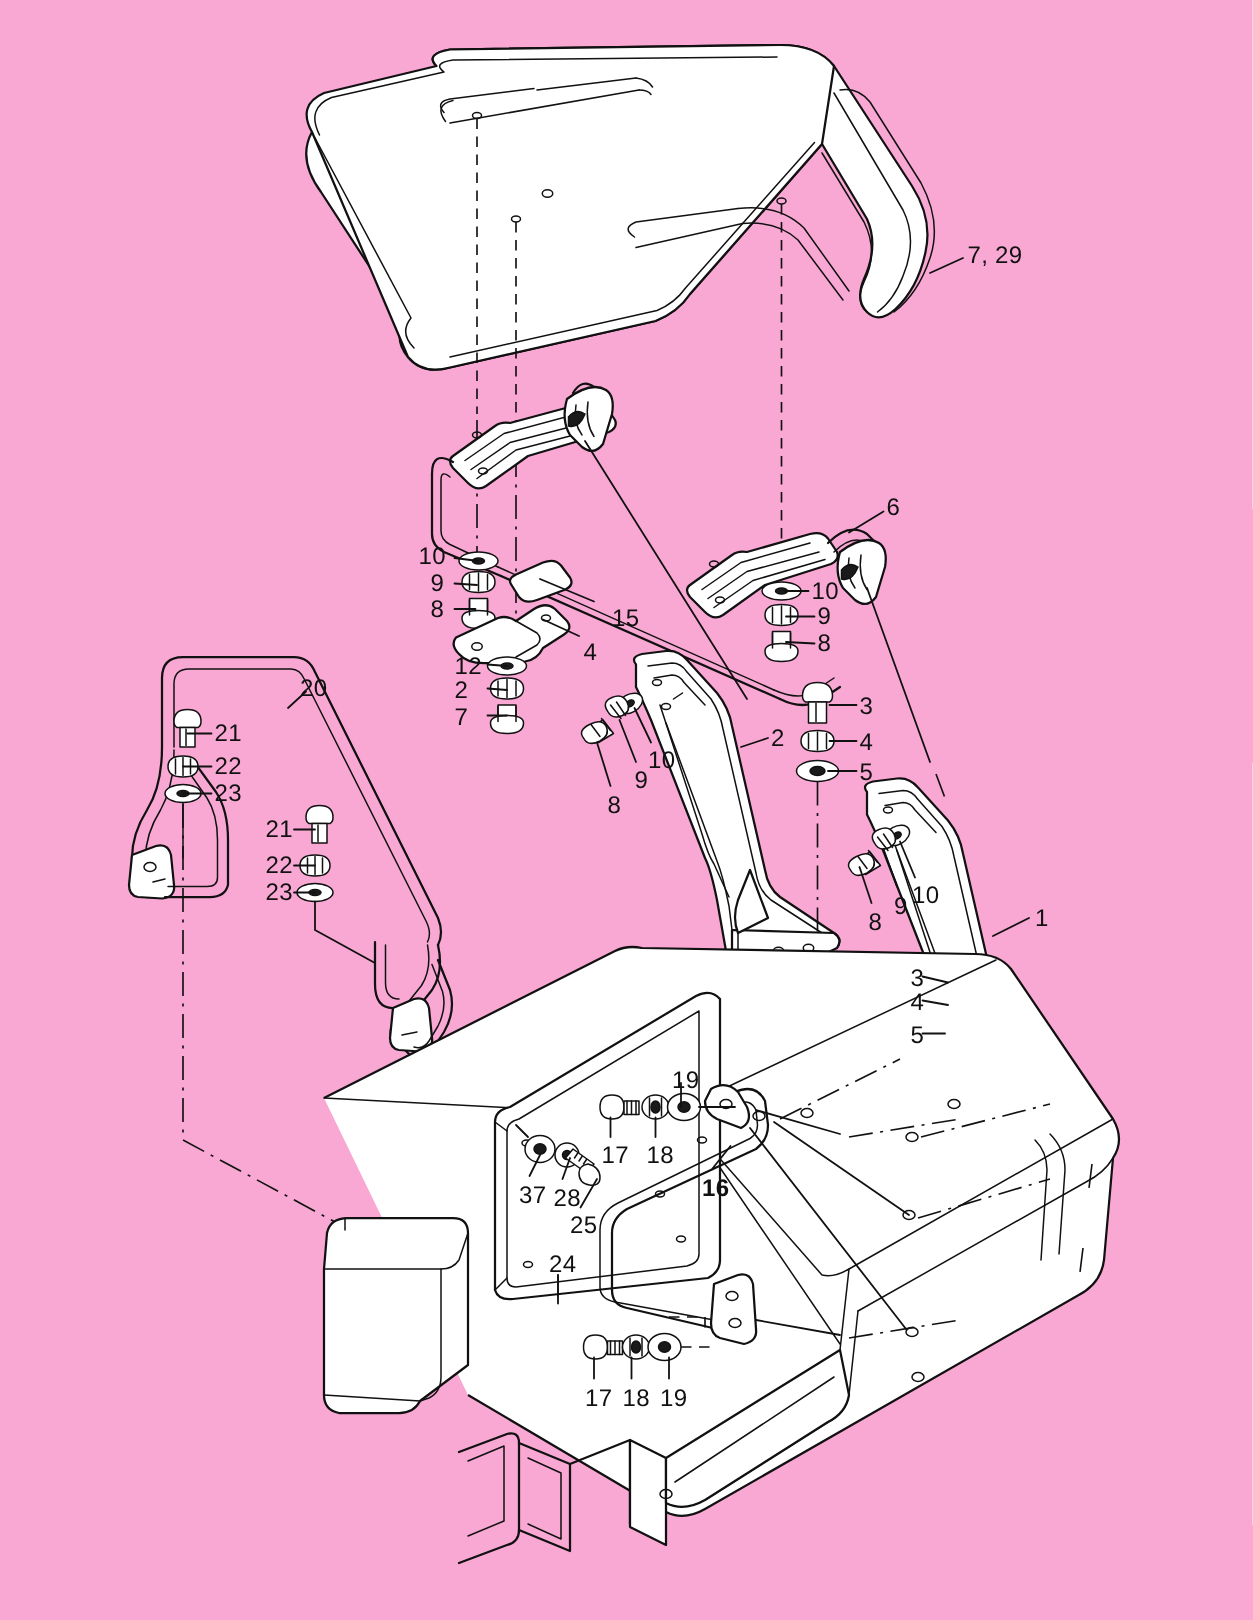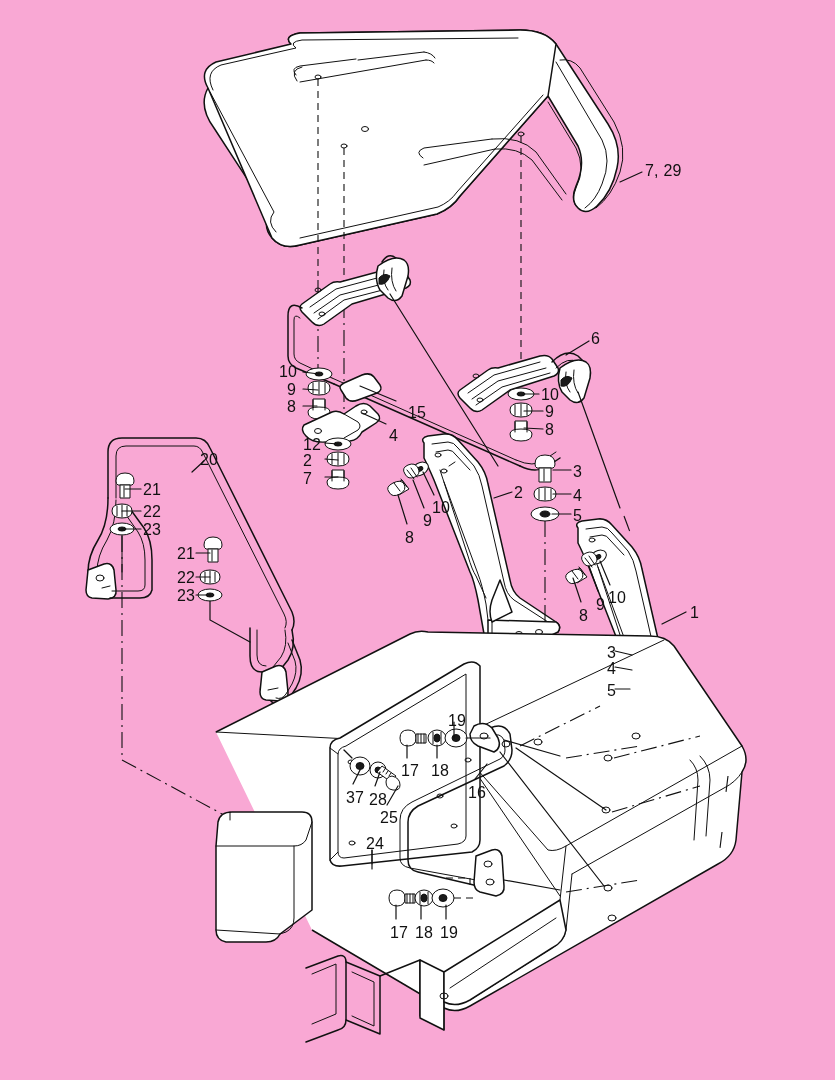--- a/index.html
+++ b/index.html
@@ -539,21 +539,21 @@
       <div class="lbl" style="left: 579px; top: 608px;">8</div>
       <div class="lbl" style="left: 596px; top: 597px;">9</div>
       <div class="lbl" style="left: 608px; top: 590px;">10</div>
       <div class="lbl" style="left: 690px; top: 605px;">1</div>
       <div class="lbl" style="left: 607px; top: 645px;">3</div>
       <div class="lbl" style="left: 607px; top: 661px;">4</div>
       <div class="lbl" style="left: 607px; top: 683px;">5</div>
       <div class="lbl" style="left: 448px; top: 713px;">19</div>
       <div class="lbl" style="left: 401px; top: 763px;">17</div>
       <div class="lbl" style="left: 431px; top: 763px;">18</div>
-      <div class="lbl" style="left: 468px; top: 785px;">16</div>
+      <div class="lbl" style="left: 468px; top: 785px; font-weight: bold;">16</div>
       <div class="lbl" style="left: 346px; top: 790px;">37</div>
       <div class="lbl" style="left: 369px; top: 792px;">28</div>
       <div class="lbl" style="left: 380px; top: 810px; text-align: center;">25</div>
       <div class="lbl" style="left: 366px; top: 836px;">24</div>
       <div class="lbl" style="left: 390px; top: 925px;">17</div>
       <div class="lbl" style="left: 415px; top: 925px;">18</div>
       <div class="lbl" style="left: 440px; top: 925px;">19</div>
     </div>
 </div>
 

